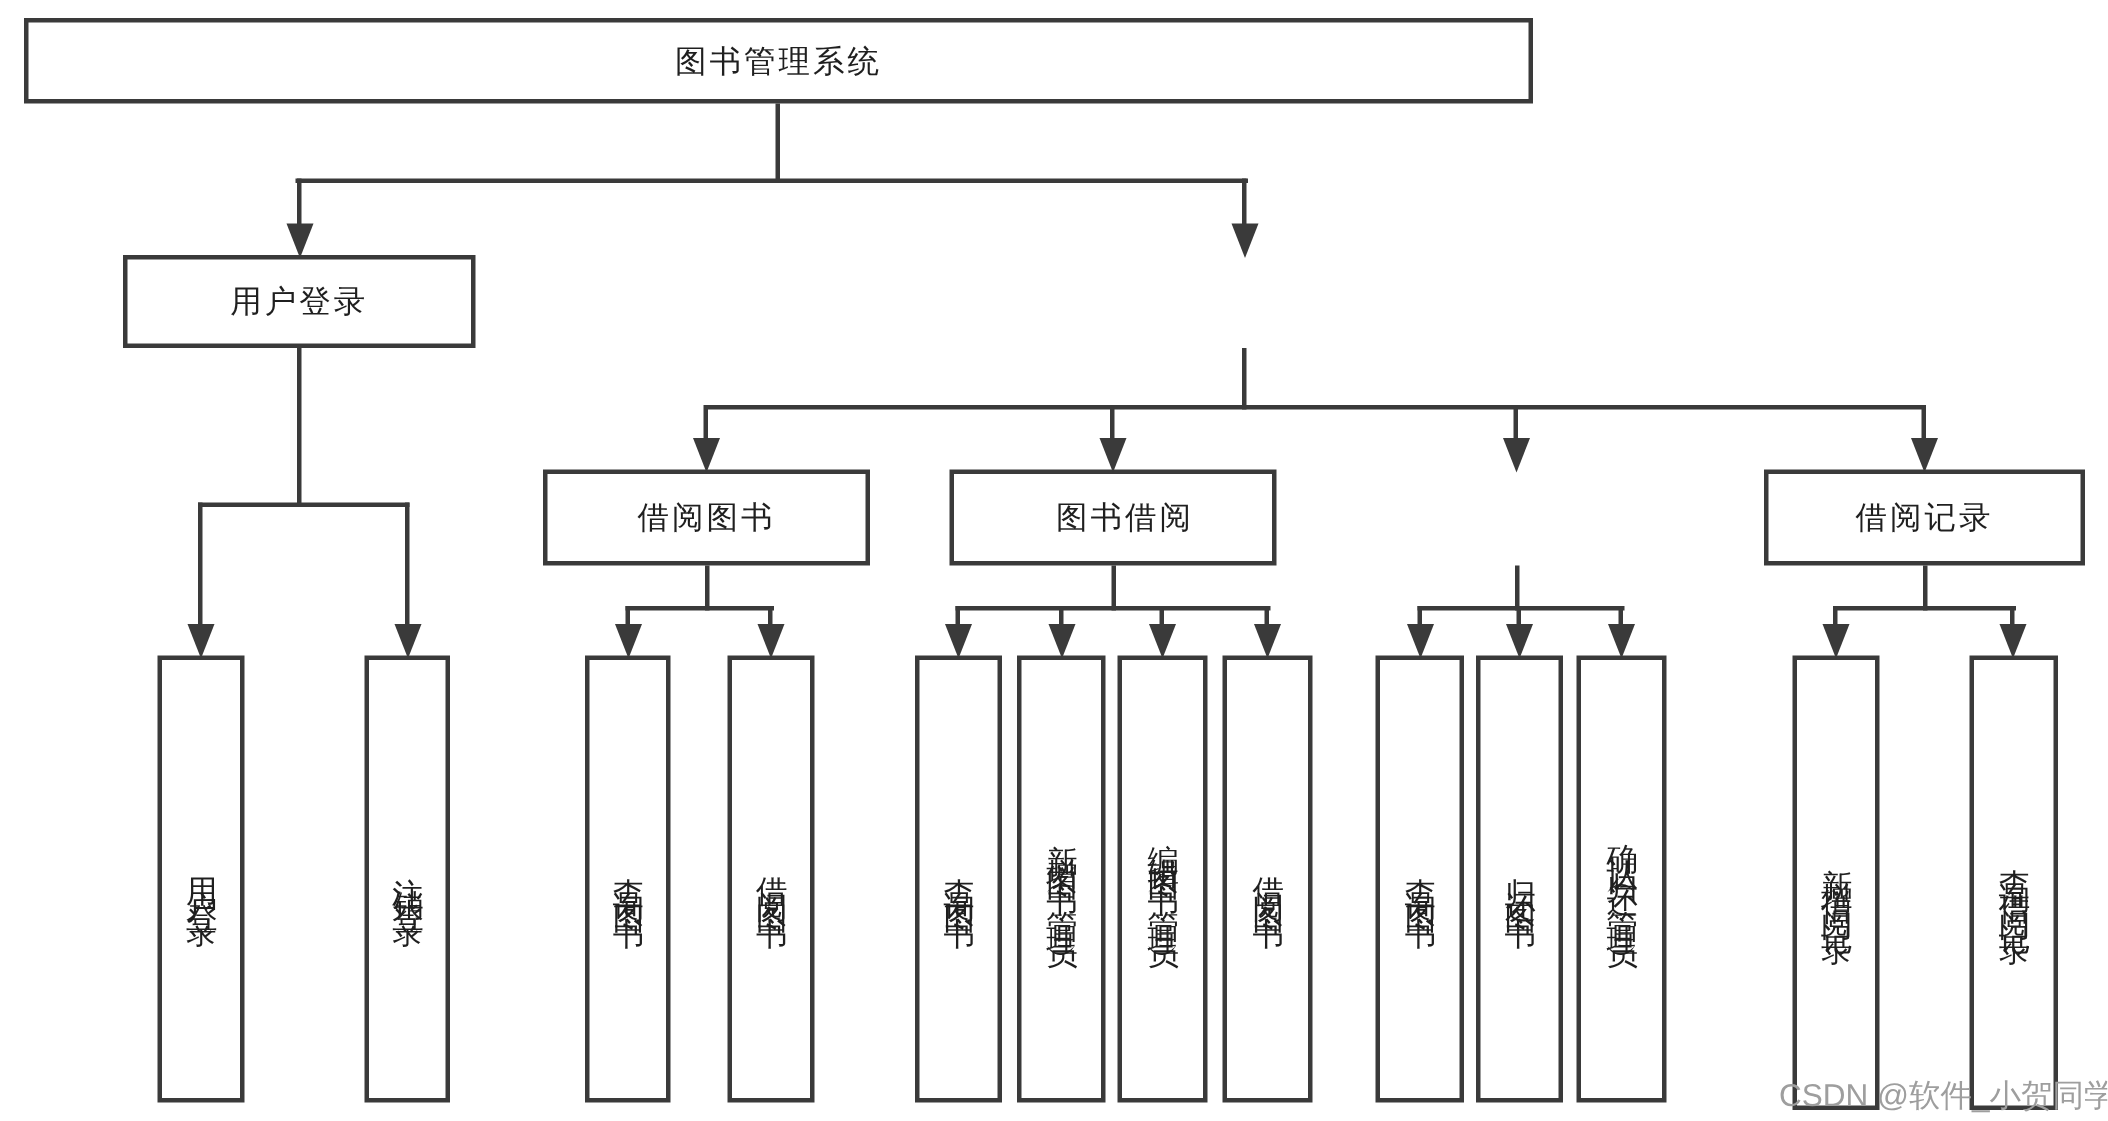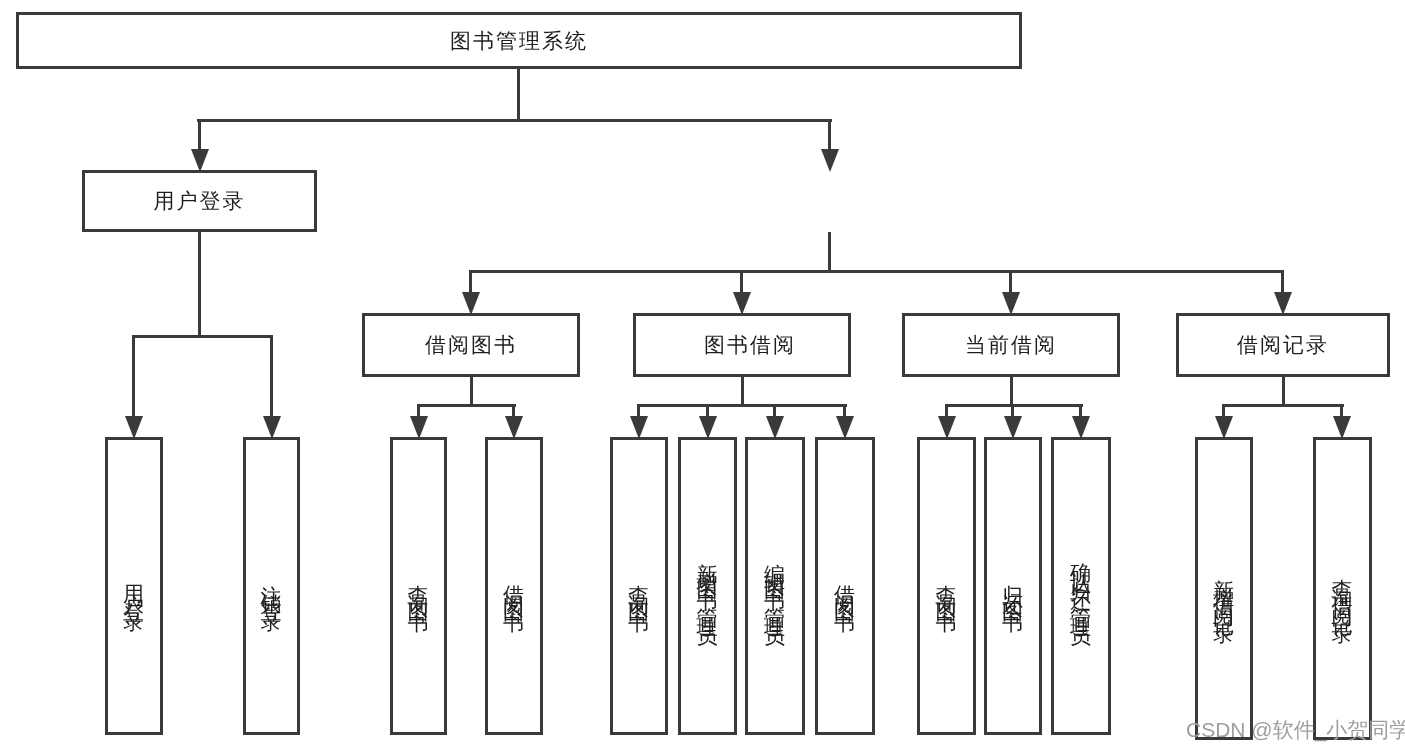--- a/index.html
+++ b/index.html
@@ -74,23 +74,20 @@
 
   <div class="box box-h" style="left:82px; top:170px; width:235px; height:62px;">
     <span>用户登录</span>
   </div>
 
   <div class="box box-h" style="left:362px; top:313px; width:218px; height:64px;">
     <span>借阅图书</span>
   </div>
   <div class="box box-h" style="left:633px; top:313px; width:218px; height:64px;padding-left:16px;">
     <span>图书借阅</span>
-  </div>
-  <div class="box box-h" style="left:902px; top:313px; width:218px; height:64px;">
-    <span>当前借阅</span>
   </div>
   <div class="box box-h" style="left:1176px; top:313px; width:214px; height:64px;">
     <span>借阅记录</span>
   </div>
 
   <div class="box box-v" style="left:105px; top:437px; width:58px; height:298px;">
     <span>用户登录</span>
   </div>
   <div class="box box-v" style="left:243px; top:437px; width:57px; height:298px;">
     <span>注销登录</span>

